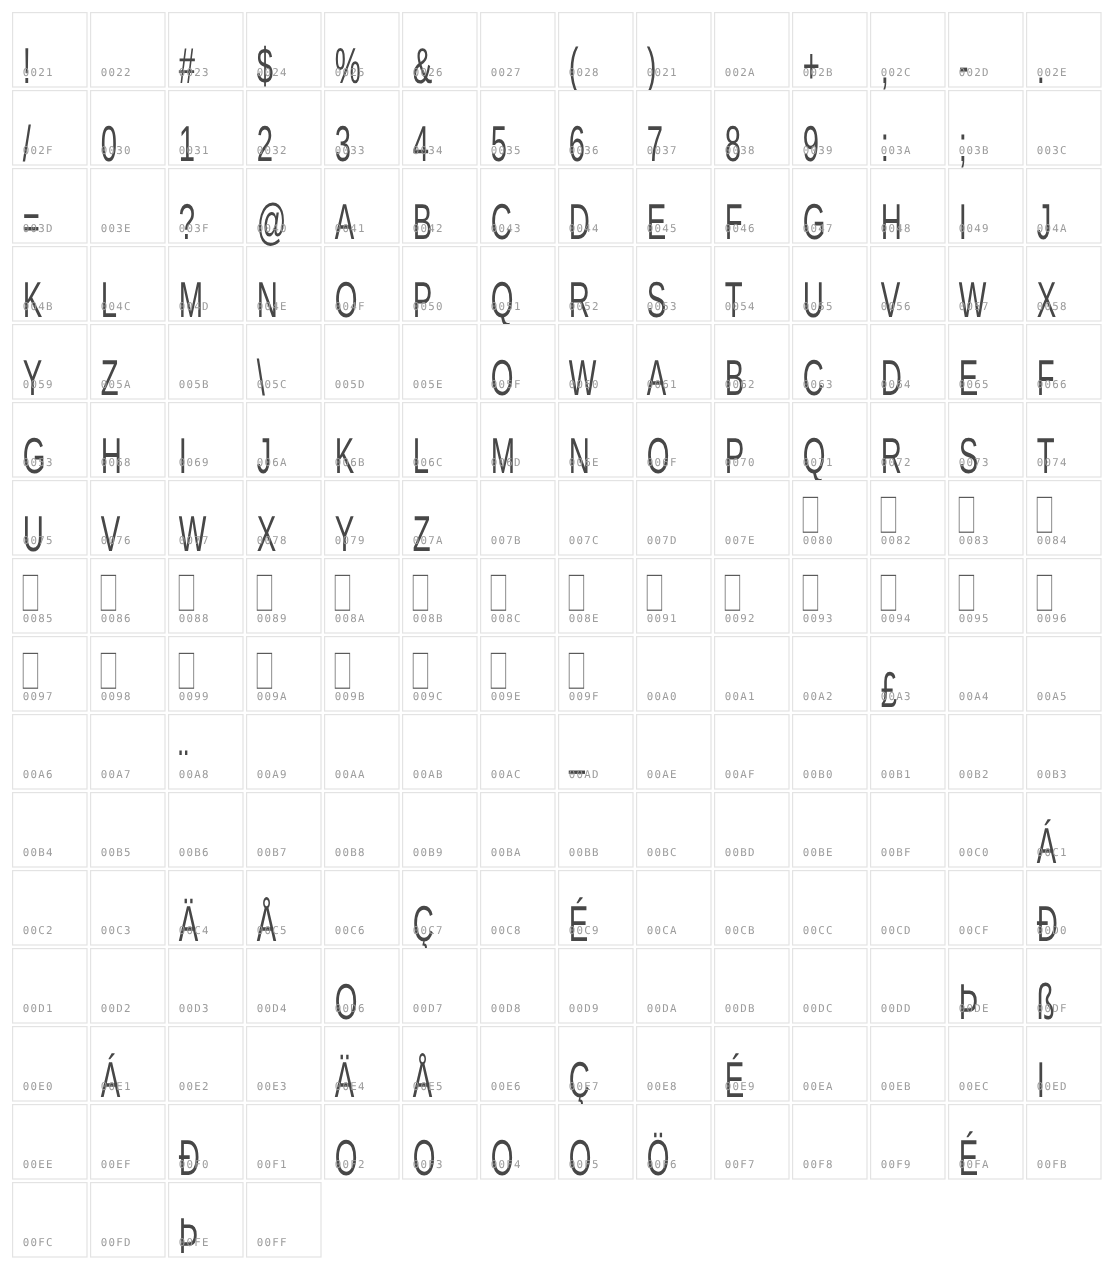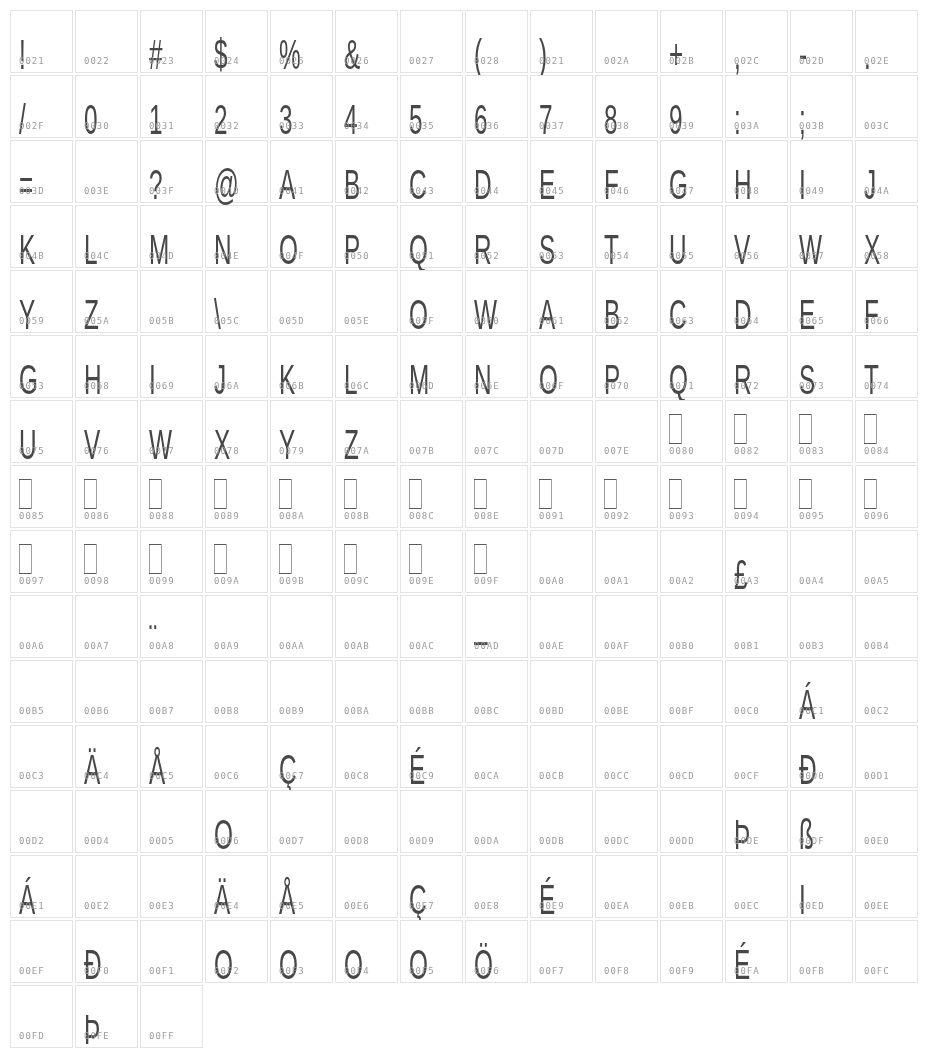--- a/index.html
+++ b/index.html
@@ -614,20 +614,24 @@
     <div class="cell">
       <div class="glyph"></div>
       <div class="code">00B0</div>
     </div>
     <div class="cell">
       <div class="glyph"></div>
       <div class="code">00B1</div>
     </div>
     <div class="cell">
       <div class="glyph"></div>
+      <div class="code">00B2</div>
+    </div>
+    <div class="cell">
+      <div class="glyph"></div>
       <div class="code">00B3</div>
     </div>
     <div class="cell">
       <div class="glyph"></div>
       <div class="code">00B4</div>
     </div>
     <div class="cell">
       <div class="glyph"></div>
       <div class="code">00B5</div>
     </div>
@@ -738,25 +742,25 @@
     <div class="cell">
       <div class="glyph"></div>
       <div class="code">00D1</div>
     </div>
     <div class="cell">
       <div class="glyph"></div>
       <div class="code">00D2</div>
     </div>
     <div class="cell">
       <div class="glyph"></div>
+      <div class="code">00D3</div>
+    </div>
+    <div class="cell">
+      <div class="glyph"></div>
       <div class="code">00D4</div>
-    </div>
-    <div class="cell">
-      <div class="glyph"></div>
-      <div class="code">00D5</div>
     </div>
     <div class="cell">
       <div class="glyph">O</div>
       <div class="code">00D6</div>
     </div>
     <div class="cell">
       <div class="glyph"></div>
       <div class="code">00D7</div>
     </div>
     <div class="cell">

